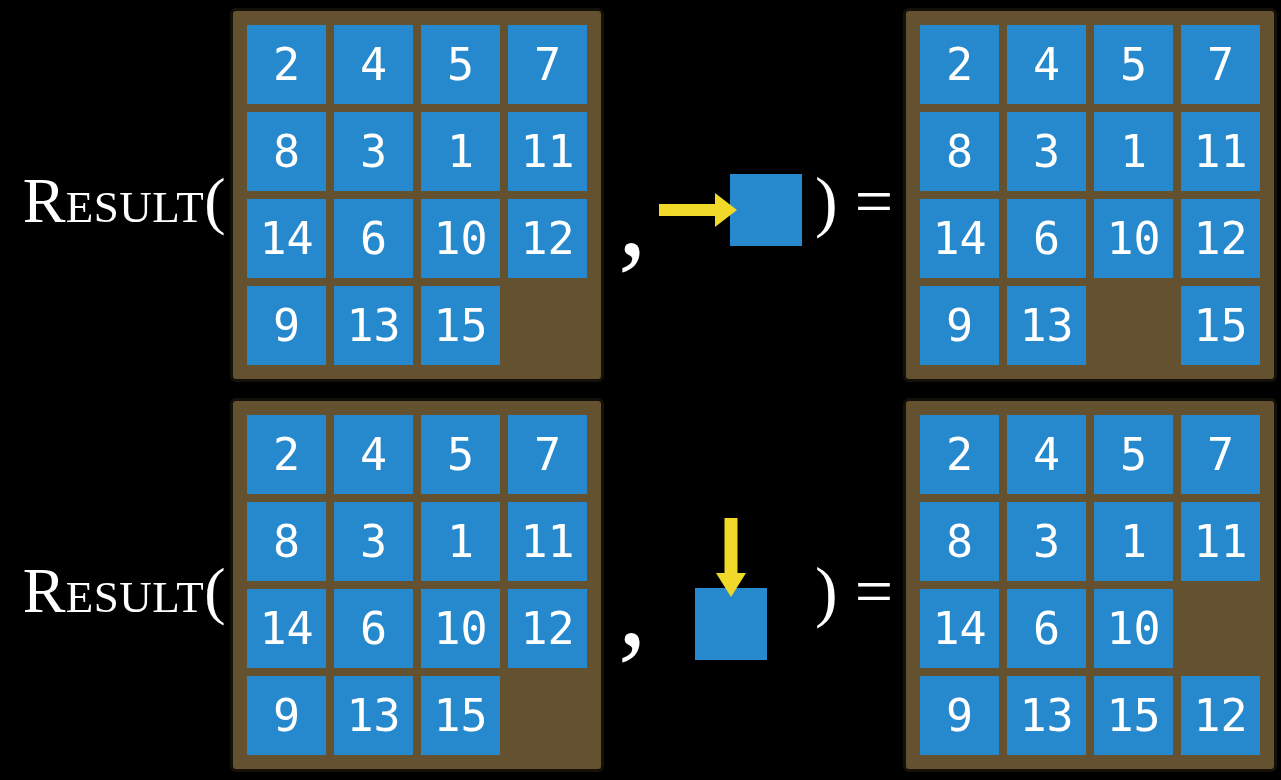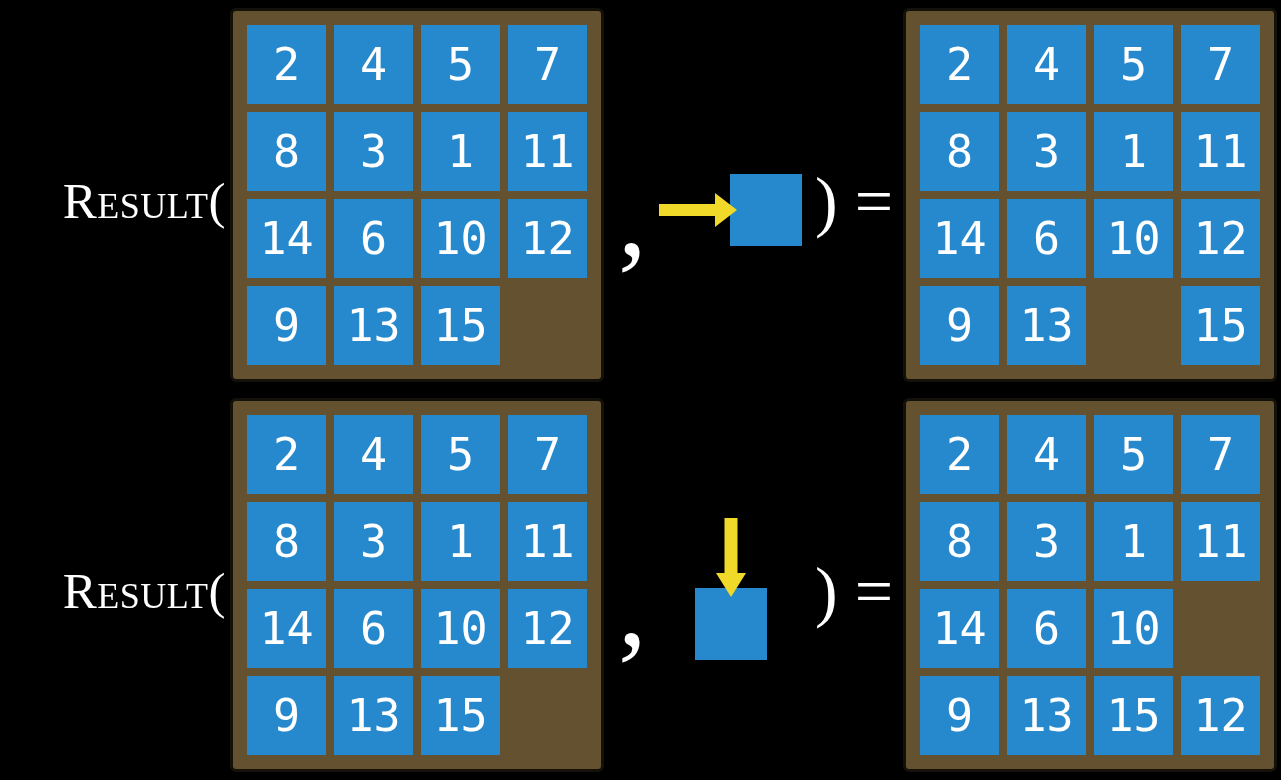--- a/index.html
+++ b/index.html
@@ -9,21 +9,21 @@
     width:1281px; height:780px;
     background:var(--background, #000);
     overflow:hidden;
     font-family:"Liberation Serif", serif;
   }
   .row { display:flex; align-items:center; height:390px; }
   .func-label {
     width:230px;
     text-align:right;
     padding-right:4px;
-    font-size:51px;
+    font-size:64px;
     letter-spacing:0.5px;
     font-variant:small-caps;
     color:var(--text-white, #fff);
     transform:translateY(6px);
     white-space:nowrap;
   }
   .board {
     width:374px; height:374px;
     background:var(--board-brown, #64512f);
     border:3px solid var(--board-outline, #14110a);

